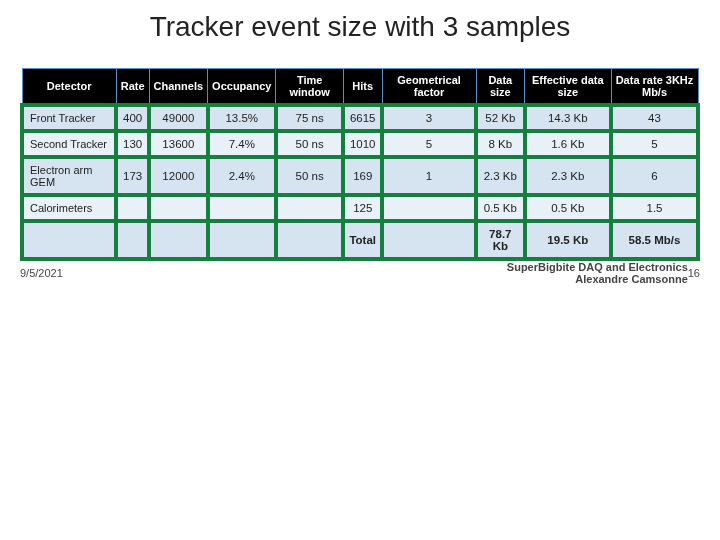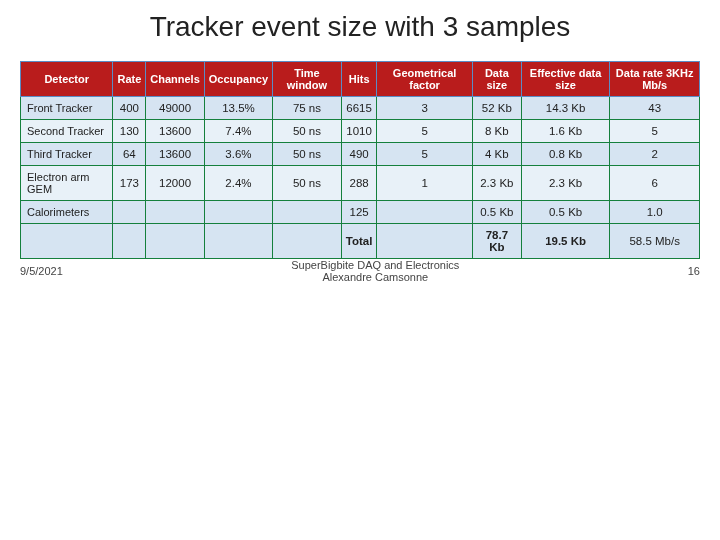--- a/index.html
+++ b/index.html
@@ -15,30 +15,30 @@
       height: 540px;
       padding: 10px 20px;
       display: flex;
       flex-direction: column;
     }
     .title {
       text-align: center;
       font-size: 28px;
       font-weight: normal;
       color: #222;
-      margin-bottom: 17px;
+      margin-bottom: 24px;
       line-height: 1.2;
     }
     table {
       width: 100%;
       border-collapse: collapse;
       font-size: 11.5px;
     }
     thead tr {
-      background: #b91c1c;
+      background: #000000;
       color: #fff;
     }
     thead th {
       padding: 5px 4px;
       text-align: center;
       font-weight: 600;
       font-size: 11px;
       border: 1px solid #5a8cc5;
     }
     tbody tr:nth-child(odd) {
@@ -46,38 +46,39 @@
     }
     tbody tr:nth-child(even) {
       background: #e8f1f8;
     }
     tbody tr.total-row {
       background: #d6e4f2;
     }
     tbody td {
       padding: 5px 4px;
       text-align: center;
-      border: 1px solid #15803d;
+      border: 4px solid #15803d;
       color: #222;
     }
     tbody td:first-child {
       text-align: left;
       padding-left: 6px;
       font-size: 11px;
     }
     .footer {
       display: flex;
       justify-content: space-between;
       align-items: center;
       font-size: 11px;
       color: #444;
     }
     .footer-center {
-      text-align: center;
+      text-align: right;
       flex: 1;
+      font-weight: bold;
     }
   </style>
 </head>
 <body>
 
 <div class="page">
   <div class="title">
     <span>Tracker event size with 3 samples</span><br>
   </div>
 
@@ -115,66 +116,54 @@
           <td>13600</td>
           <td>7.4%</td>
           <td>50 ns</td>
           <td>1010</td>
           <td>5</td>
           <td>8 Kb</td>
           <td>1.6 Kb</td>
           <td>5</td>
         </tr>
         <tr>
-          <td>Third Tracker</td>
-          <td>64</td>
-          <td>13600</td>
-          <td>3.6%</td>
-          <td>50 ns</td>
-          <td>490</td>
-          <td>5</td>
-          <td>4 Kb</td>
-          <td>0.8 Kb</td>
-          <td>2</td>
-        </tr>
-        <tr>
           <td>Electron arm GEM</td>
           <td>173</td>
           <td>12000</td>
           <td>2.4%</td>
           <td>50 ns</td>
-          <td>288</td>
+          <td>169</td>
           <td>1</td>
           <td>2.3 Kb</td>
           <td>2.3 Kb</td>
           <td>6</td>
         </tr>
         <tr>
           <td>Calorimeters</td>
           <td></td>
           <td></td>
           <td></td>
           <td></td>
           <td>125</td>
           <td></td>
           <td>0.5 Kb</td>
           <td>0.5 Kb</td>
-          <td>1.0</td>
+          <td>1.5</td>
         </tr>
         <tr class="total-row">
           <td></td>
           <td></td>
           <td></td>
           <td></td>
           <td></td>
           <td style="font-weight: bold;">Total</td>
           <td></td>
           <td style="font-weight: bold;">78.7 Kb</td>
           <td style="font-weight: bold;">19.5 Kb</td>
-          <td style="font-weight: normal;">58.5 Mb/s</td>
+          <td style="font-weight: bold;">58.5 Mb/s</td>
         </tr>
       </tbody>
   </table>
 
   <div class="footer">
     <span>9/5/2021</span>
     <div class="footer-center" id="footer-center-text">SuperBigbite DAQ and Electronics<br>Alexandre Camsonne</div>
     <span>16</span>
   </div>
 </div>

